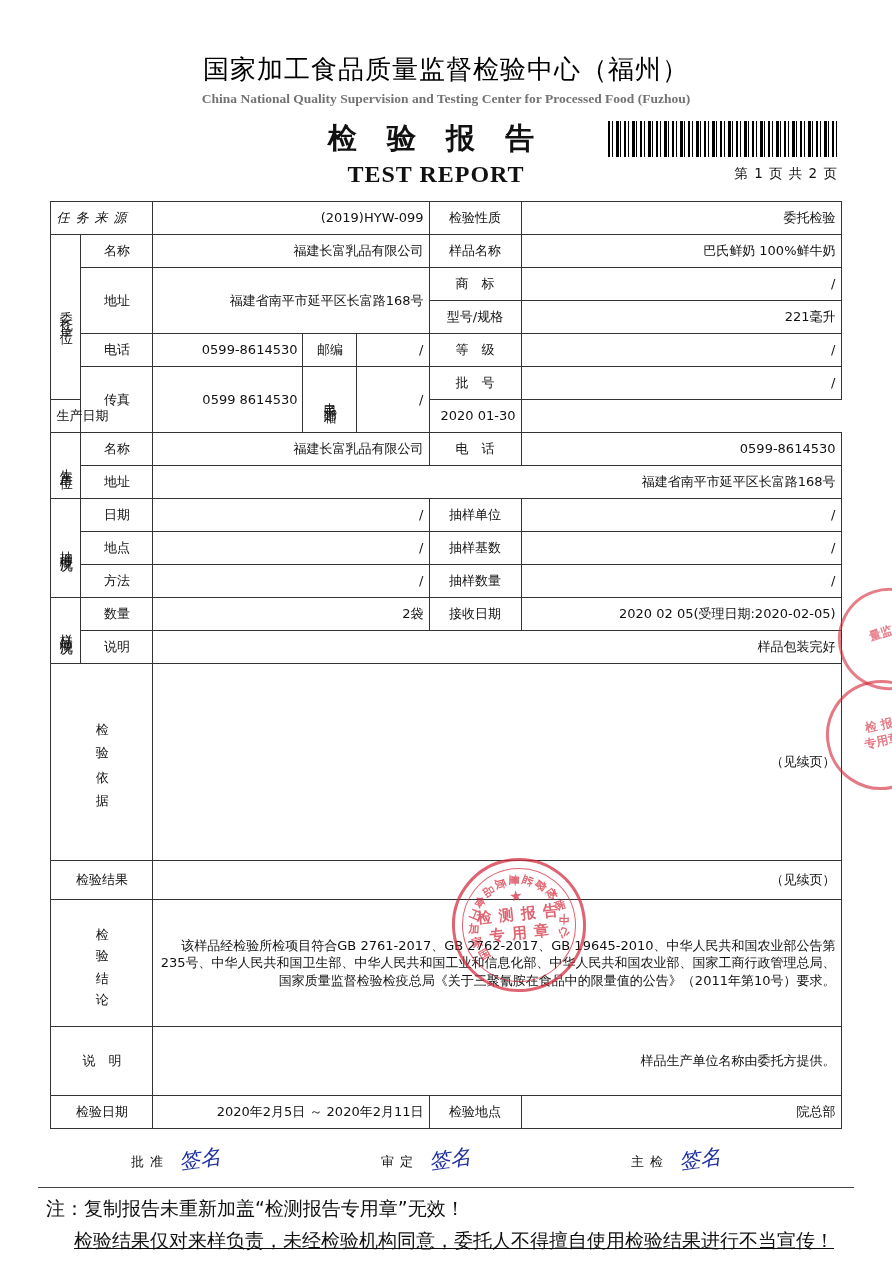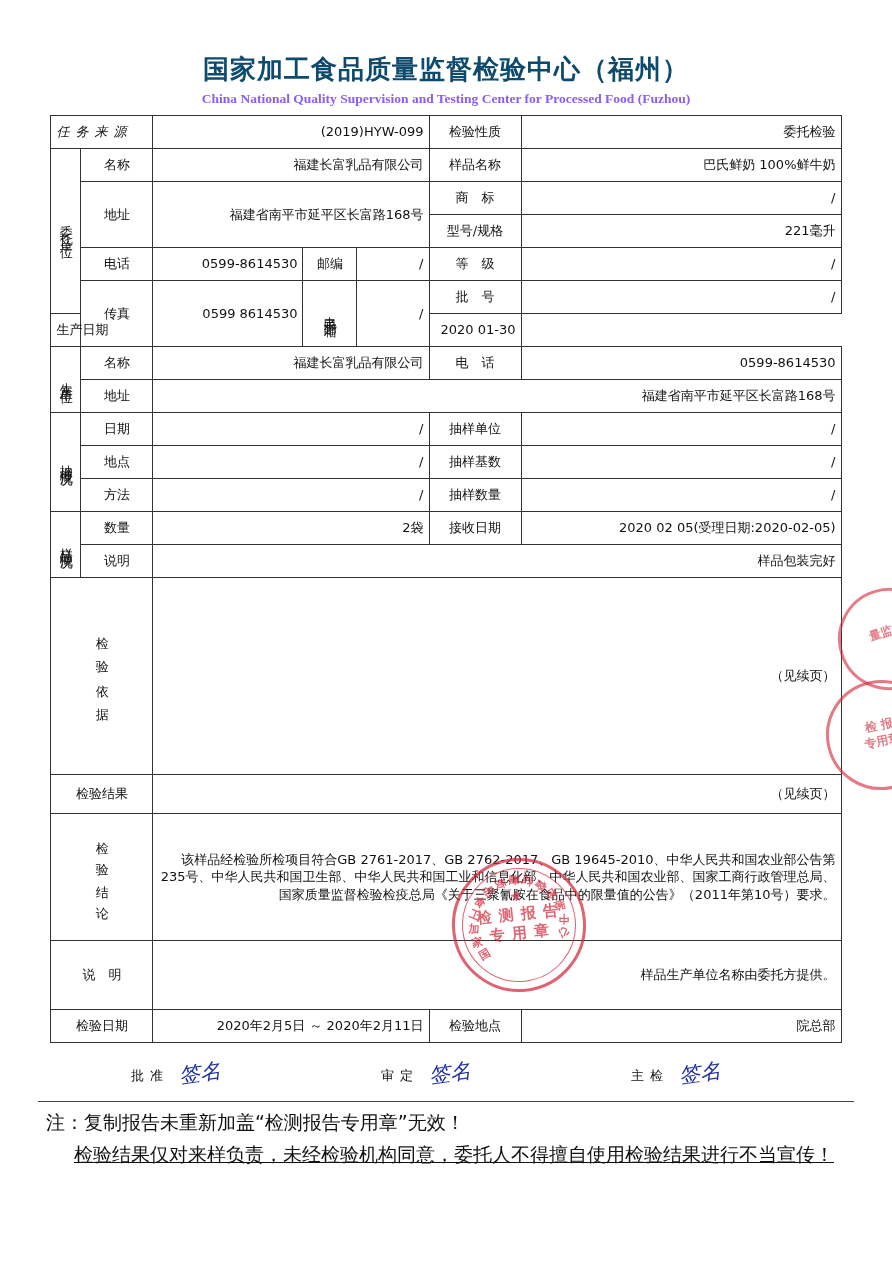--- a/index.html
+++ b/index.html
@@ -17,31 +17,31 @@
     width: 892px;
     height: 1261px;
     box-sizing: border-box;
     padding: 0;
   }
 
   
   .hdr { text-align:center; padding-top:52px; }
   .hdr-cn {
     font-family: "DejaVu Sans", sans-serif;
-    font-weight: bold;
+    font-weight: normal;
     font-size: 26px;
     letter-spacing: 1px;
-    color:#0c4a6e;
+    color:#000000;
   }
   .hdr-en {
     font-family: "Liberation Serif", serif;
     font-weight: bold;
     font-size: 13.5px;
     margin-top: 4px;
-    color:#8b5cf6;
+    color:#737373;
   }
 
   .title-row {
     position: relative;
     margin-top: 12px;
     height: 74px;
   }
   .title-cn {
     font-family: "DejaVu Sans", sans-serif;
     font-weight: bold;
@@ -217,20 +217,26 @@
 </head>
 <body>
 
 <div class="page">
 
   <div class="hdr">
     <div class="hdr-cn">国家加工食品质量监督检验中心（福州）</div>
     <div class="hdr-en">China National Quality Supervision and Testing Center for Processed Food (Fuzhou)</div>
   </div>
 
+  <div class="title-row">
+    <div class="title-cn">检 验 报 告</div>
+    <div class="title-en">TEST REPORT</div>
+    <div class="barcode"></div>
+    <div class="pageno">第 1 页  共 2 页</div>
+  </div>
 
 
   <table class="rpt">
     <colgroup>
       <col style="width:30px">
       <col style="width:72px">
       <col style="width:150px">
       <col style="width:54px">
       <col style="width:72px">
       <col style="width:92px">

